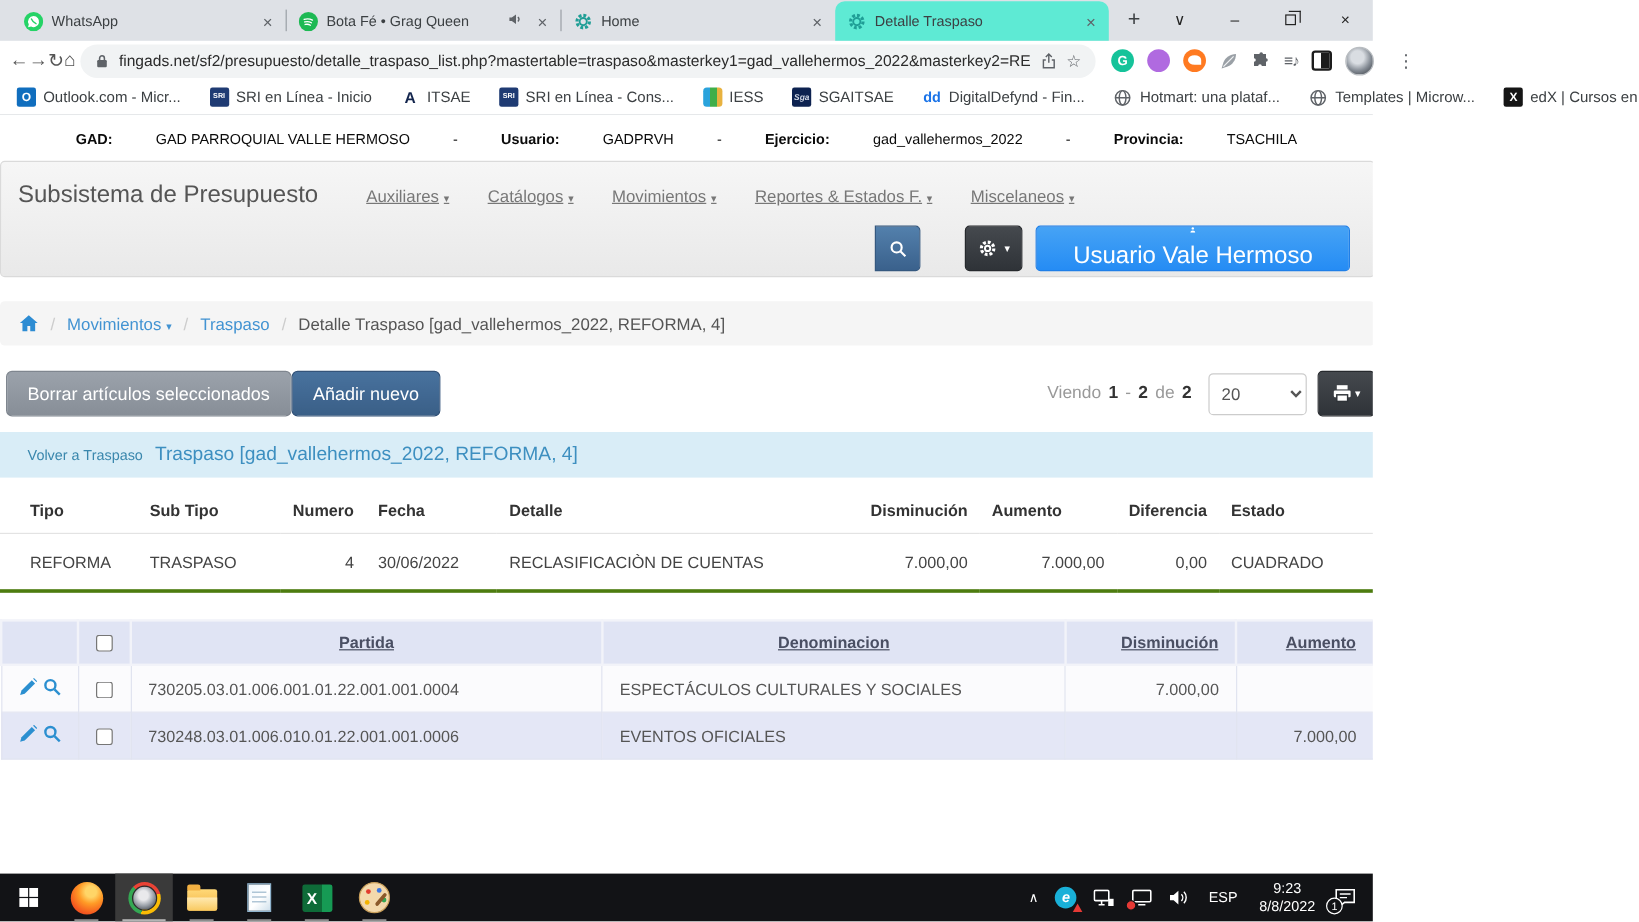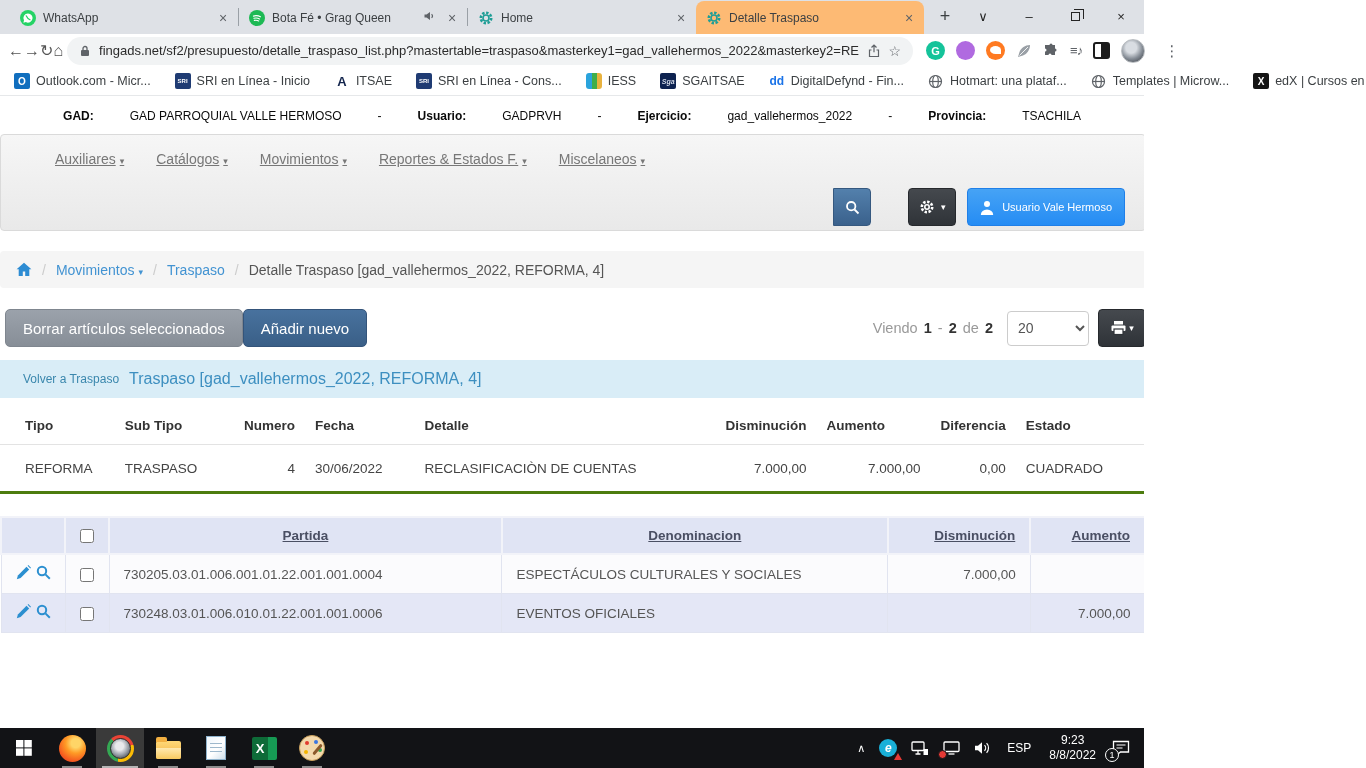--- a/index.html
+++ b/index.html
@@ -3,21 +3,21 @@
 <meta charset="utf-8">
 <style>
 * { margin:0; padding:0; box-sizing:border-box; }
 html,body { width:1366px; height:768px; overflow:hidden; }
 body { font-family:"Liberation Sans", sans-serif; background:#fff; }
 .screen { width:1144px; height:768px; display:flex; flex-direction:column; }
 
 
 .tabstrip { height:34px; background:#dee1e6; display:flex; align-items:flex-end; padding-left:10px; position:relative; flex:0 0 auto; }
 .tab { width:228px; height:33px; border-radius:8px 8px 0 0; display:flex; align-items:center; padding:0 7px 0 10px; gap:7px; font-size:12px; color:#3c4043; cursor:default; }
-.tab.active { background:#fdba74; }
+.tab.active { background:#5eead4; }
 .favicon { flex:0 0 16px; width:16px; height:16px; }
 .t-title { flex:1; overflow:hidden; white-space:nowrap; }
 .t-close { flex:0 0 16px; text-align:center; font-size:14px; line-height:16px; color:#5f6368; }
 .t-audio { flex:0 0 14px; }
 .tab-divider { width:1px; height:18px; background:#9aa0a6; margin:0 0 8px 0; }
 .newtab-btn { width:26px; height:26px; margin:0 0 4px 8px; text-align:center; line-height:25px; font-size:18px; color:#3c4043; border-radius:50%; }
 .win-controls { position:absolute; right:0; top:0; height:32px; display:flex; }
 .win-btn { width:46px; height:32px; display:flex; align-items:center; justify-content:center; color:#242424; font-size:13px; }
 .restore-glyph { width:9px; height:9px; border:1px solid #242424; position:relative; }
 .restore-glyph::before { content:''; position:absolute; top:-4px; left:2px; width:9px; height:9px; border-top:1px solid #242424; border-right:1px solid #242424; }
@@ -65,21 +65,21 @@
 .nav-menu { display:flex; margin-left:24px; }
 .nav-item { font-size:14px; color:#777; padding:0 16px; cursor:default;text-decoration:underline; }
 .caret { font-size:9px; margin-left:4px; color:#777; }
 .nav-row2 { position:absolute; top:53px; right:20px; display:flex; align-items:center; }
 .search-wrap { display:flex; }
 .search-input { width:220px; height:38px; border:1px solid #c8c8c8; border-right:0; border-radius:4px 0 0 4px; padding:0 13px; font-size:14px; color:#555; outline:none; font-family:"Liberation Sans",sans-serif; }
 .search-input::placeholder { color:#9a9a9a; }
 .search-btn { width:38px; height:38px; background:linear-gradient(#5380ac,#3a618c); border:1px solid #35587f; border-radius:0 4px 4px 0; display:flex; align-items:center; justify-content:center; cursor:pointer; }
 .gear-btn { margin-left:37px; width:48px; height:38px; background:linear-gradient(#45494e,#2f3338); border:1px solid #26292d; border-radius:4px; display:flex; align-items:center; justify-content:center; gap:4px; cursor:pointer; }
 .gear-btn .caret, .print-btn .caret { color:#fff; margin-left:2px; }
-.user-btn { margin-left:11px; height:38px; background:linear-gradient(#46a3f5,#258cf4); border:1px solid #1f7fe8; border-radius:4px; color:#fff; font-size:11px; display:flex; align-items:center; gap:8px; padding:0 12px; cursor:pointer; font-family:"Liberation Sans",sans-serif; }
+.user-btn { margin-left:11px; height:38px; background:linear-gradient(#46a3f5,#258cf4); border:1px solid #1f7fe8; border-radius:4px; color:#fff; font-size:20px; display:flex; align-items:center; gap:8px; padding:0 30px; cursor:pointer; font-family:"Liberation Sans",sans-serif;flex-direction:column; }
 
 .breadcrumb { margin-top:20px; height:37px; background:#f5f5f5; border-radius:4px; display:flex; align-items:center; padding:0 16px; font-size:14px; }
 .bc-sep { margin:0 10px; color:#ccc; }
 .bc-link { color:#4293d2; cursor:pointer; }
 .bc-link .caret { color:#4293d2; }
 .bc-current { color:#555; }
 .bc-home { display:flex; align-items:center; }
 
 .actions-row { margin-top:21px; display:flex; align-items:center; }
 .btn { border-radius:5px; font-size:15px; color:#fff; height:38px; display:flex; align-items:center; padding:0 17px; cursor:pointer; font-family:"Liberation Sans",sans-serif; }
@@ -301,20 +301,21 @@
 
   <div class="page">
 
     <div class="gad-bar">
       <b>GAD:</b><span>GAD PARROQUIAL VALLE HERMOSO</span><span>-</span><b>Usuario:</b><span>GADPRVH</span><span>-</span><b>Ejercicio:</b><span>gad_vallehermos_2022</span><span>-</span><b>Provincia:</b><span>TSACHILA</span>
     </div>
 
     <div class="container">
       <div class="navbar">
         <div class="nav-row1">
+          <span class="brand">Subsistema de Presupuesto</span>
           <div class="nav-menu">
             <div class="nav-item"><span>Auxiliares</span><span class="caret">▾</span></div>
             <div class="nav-item"><span>Catálogos</span><span class="caret">▾</span></div>
             <div class="nav-item"><span>Movimientos</span><span class="caret">▾</span></div>
             <div class="nav-item"><span>Reportes &amp; Estados F.</span><span class="caret">▾</span></div>
             <div class="nav-item"><span>Miscelaneos</span><span class="caret">▾</span></div>
           </div>
         </div>
         <div class="nav-row2">
           <div class="search-wrap">

